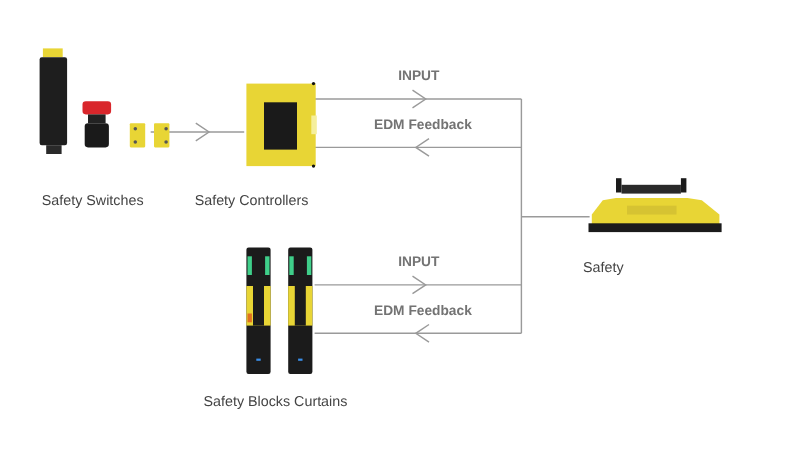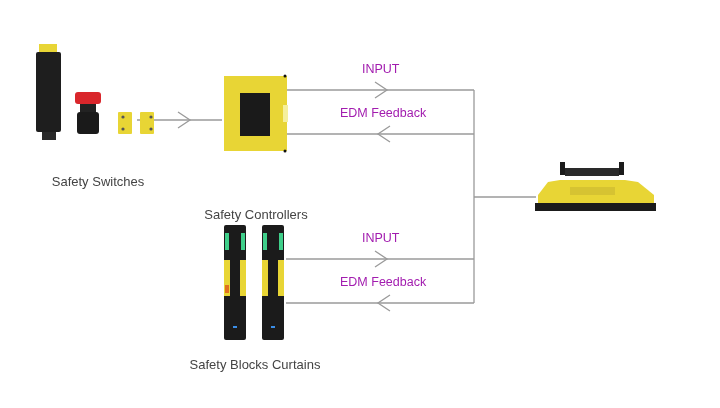--- a/index.html
+++ b/index.html
@@ -1,19 +1,19 @@
 <!DOCTYPE html>
 <html><head>
 <meta charset="utf-8">
 <style>
   html,body{margin:0;padding:0;background:#fff;}
   body{width:720px;height:408px;position:relative;overflow:hidden;font-family:"Liberation Sans",sans-serif;}
   svg{position:absolute;left:0;top:0;}
-  .lbl{position:absolute;font-size:13px;color:#444;text-align:center;line-height:17px;}
-  .wire-lbl{position:absolute;font-size:12.5px;color:#a21caf;}
+  .lbl{position:absolute;font-size:13px;color:#444;line-height:17px;}
+  .wire-lbl{position:absolute;font-size:12.5px;color:#737373;font-weight:bold;}
 </style>
 </head>
 <body>
 
 <svg width="720" height="408">
 
   <g stroke="#9a9a9a" stroke-width="1.3" fill="none">
     <line x1="137" y1="120" x2="222" y2="120"></line>
     <polyline points="178,112 190,120 178,128"></polyline>
     <line x1="286" y1="90" x2="474" y2="90"></line>
@@ -71,21 +71,22 @@
     <polygon points="560,162 565,162 565,175 560,175" fill="#1b1b1b"></polygon>
     <polygon points="619,162 624,162 624,175 619,175" fill="#1b1b1b"></polygon>
     <rect x="565" y="168" width="54" height="8" fill="#2a2a2a"></rect>
     <polygon points="538,195 548,182 560,180 625,180 638,182 654,195 654,205 538,205" fill="#e8d535"></polygon>
     <rect x="535" y="203" width="121" height="8" fill="#1b1b1b"></rect>
     <rect x="570" y="187" width="45" height="8" fill="#c9b830" opacity="0.6"></rect>
   </g>
 </svg>
 
 <div class="lbl" style="left:38px;top:173px;width:120px;">Safety Switches</div>
-<div class="lbl" style="left:196px;top:173px;width:120px;margin-top:33px;">Safety Controllers</div>
+<div class="lbl" style="left:177px;top:173px;width:120px;">Safety Controllers</div>
 <div class="lbl" style="left:185px;top:356px;width:140px;">Safety Blocks Curtains</div>
 <div class="lbl" style="left:530px;top:234px;width:130px;">
+  <div>Safety</div>
 </div>
 
 <div class="wire-lbl" style="left:362px;top:62px;">INPUT</div>
 <div class="wire-lbl" style="left:340px;top:106px;">EDM Feedback</div>
 <div class="wire-lbl" style="left:362px;top:231px;">INPUT</div>
 <div class="wire-lbl" style="left:340px;top:275px;">EDM Feedback</div>
 
 </body></html>

